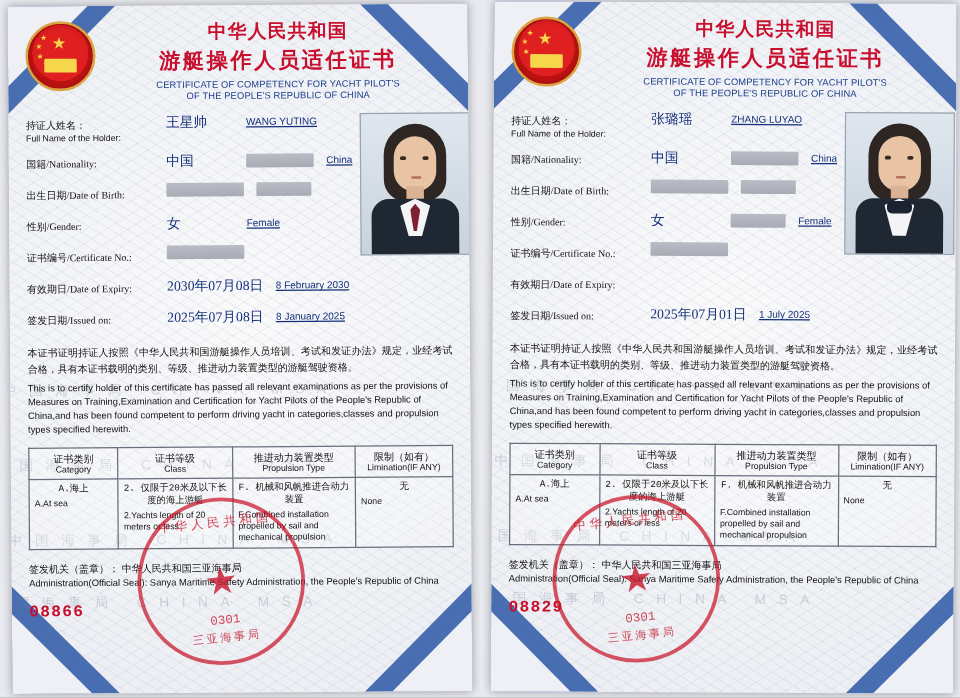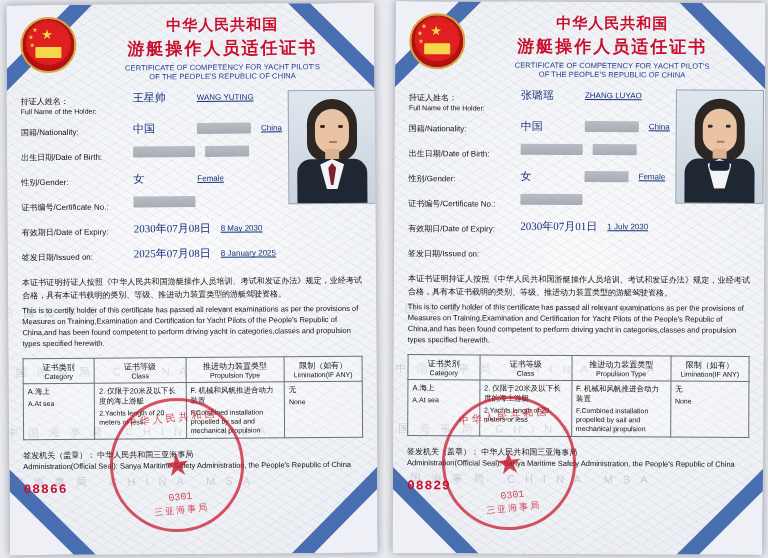--- a/index.html
+++ b/index.html
@@ -83,21 +83,21 @@
   .t-cn1{color:#c8102e;font-weight:bold;font-size:15px;letter-spacing:1px;font-family:"Liberation Serif",serif;}
   .t-cn2{color:#c8102e;font-weight:bold;font-size:17px;letter-spacing:2px;margin-top:2px;font-family:"Liberation Serif",serif;}
   .t-en1{color:#1d3f8b;font-size:7.5px;margin-top:3px;letter-spacing:.1px;}
   .t-en2{color:#1d3f8b;font-size:7.5px;letter-spacing:.1px;}
 
   
   .fields{margin-top:8px;display:flex;gap:6px;}
   .fcol{flex:1;}
   .frow{display:flex;align-items:flex-start;margin-bottom:5px;min-height:20px;}
   .flabel{width:112px;flex:none;line-height:1.15;}
-  .flabel .cn{font-size:8px;color:#111;font-family:Liberation Sans, sans-serif;}
+  .flabel .cn{font-size:8px;color:#111;font-family:Liberation Serif, serif;}
   .flabel .en{font-size:7px;color:#111;display:block;}
   .fval{display:flex;gap:10px;align-items:center;flex:1;padding-top:1px;}
   .fval .cnv{font-size:11px;color:#14307a;min-width:54px;font-family:"Liberation Serif",serif;}
   .fval .env{font-size:8px;color:#14307a;text-decoration:underline;}
   .redact{
     display:inline-block;height:11px;width:54px;
     background:linear-gradient(180deg,#b9bcc4,#a7abb4);
     border-radius:1px;vertical-align:middle;
   }
   .redact.w2{width:44px;}
@@ -128,21 +128,21 @@
   table.grid{
     width:100%;border-collapse:collapse;margin-top:8px;
     background:rgba(255,255,255,.25);
   }
   table.grid th,table.grid td{
     border:1px solid #6a6f7d;vertical-align:top;padding:3px 4px;
   }
   table.grid th{font-weight:normal;text-align:center;}
   th .cn{font-size:8px;display:block;color:#111;font-family:"Liberation Serif",serif;}
   th .en{font-size:7px;display:block;color:#111;}
-  td .cn{font-size:7.5px;display:block;color:#111;line-height:1.35;font-family:Liberation Sans, sans-serif;}
+  td .cn{font-size:7.5px;display:block;color:#111;line-height:1.35;font-family:Liberation Mono, monospace;text-align:center;}
   td .en{font-size:7px;display:block;color:#111;line-height:1.3;margin-top:2px;}
 
   .footer{margin-top:10px;}
   .footer .line{font-size:7.5px;color:#111;line-height:1.4;}
   .footer .line .cn{font-family:"Liberation Serif",serif;font-size:8px;}
   .serial{
     color:#c8102e;font-size:13px;font-weight:bold;letter-spacing:1px;margin-top:10px;
     font-family:"Liberation Mono",monospace;
   }
 
@@ -268,21 +268,21 @@
                 <span class="redact w3"></span>
               </div>
             </div>
 
             <div class="frow">
               <div class="flabel">
                 <span class="cn">有效期日/Date of Expiry:</span>
               </div>
               <div class="fval">
                 <span class="cnv">2030年07月08日</span>
-                <span class="env">8 May 2030</span>
+                <span class="env">8 February 2030</span>
               </div>
             </div>
 
             <div class="frow">
               <div class="flabel">
                 <span class="cn">签发日期/Issued on:</span>
               </div>
               <div class="fval">
                 <span class="cnv">2025年07月08日</span>
                 <span class="env">8 January 2025</span>
@@ -466,29 +466,29 @@
               </div>
               <div class="fval">
                 <span class="redact w3"></span>
               </div>
             </div>
 
             <div class="frow">
               <div class="flabel">
                 <span class="cn">有效期日/Date of Expiry:</span>
               </div>
-              <div class="fval">
-                <span class="cnv">2030年07月01日</span>
-                <span class="env">1 July 2030</span>
-              </div>
             </div>
 
             <div class="frow">
               <div class="flabel">
                 <span class="cn">签发日期/Issued on:</span>
+              </div>
+              <div class="fval">
+                <span class="cnv">2025年07月01日</span>
+                <span class="env">1 July 2025</span>
               </div>
             </div>
 
           </div>
 
           <div class="photo">
             <div class="ph-bg"></div>
             <div class="ph-hair"></div>
             <div class="ph-face"></div>
             <div class="ph-eye l"></div>

